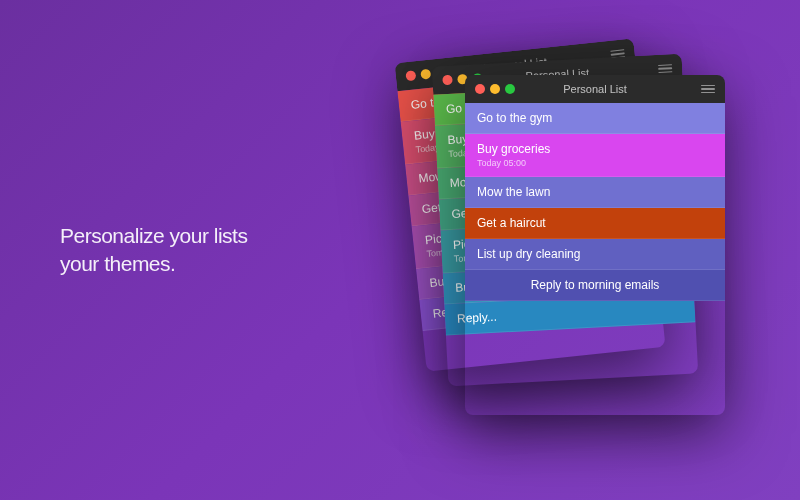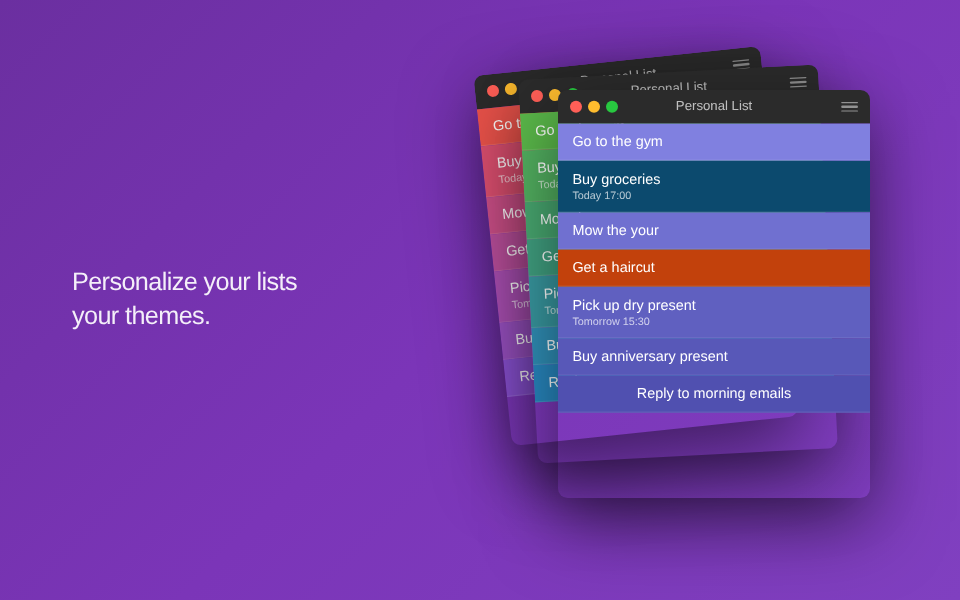--- a/index.html
+++ b/index.html
@@ -159,21 +159,21 @@
     .theme-green .item-0 { background: #5ab84a; }
     .theme-green .item-1 { background: #52b060; }
     .theme-green .item-2 { background: #48a870; }
     .theme-green .item-3 { background: #40a080; }
     .theme-green .item-4 { background: #3898a0; }
     .theme-green .item-5 { background: #3090b8; }
     .theme-green .item-6 { background: #2888c0; }
 
     
     .theme-purple .item-0 { background: #8080e0; }
-    .theme-purple .item-1 { background: #0c4a6e; }
+    .theme-purple .item-1 { background: #d946ef; }
     .theme-purple .item-2 { background: #7070d0; }
     .theme-purple .item-3 { background: #c2410c; }
     .theme-purple .item-4 { background: #6060c0; }
     .theme-purple .item-5 { background: #5858b8; }
     .theme-purple .item-6 { background: #5050b0; text-align: center; }
   </style>
 </head>
 <body>
 
 <div class="hero-text">
@@ -278,34 +278,30 @@
         <div class="menu-line"></div>
         <div class="menu-line"></div>
       </div>
     </div>
     <div class="list-items theme-purple">
       <div class="list-item item-0">
         <div class="list-item-title">Go to the gym</div>
       </div>
       <div class="list-item item-1">
         <div class="list-item-title">Buy groceries</div>
-        <div class="list-item-sub">Today 17:00</div>
+        <div class="list-item-sub">Today 05:00</div>
       </div>
       <div class="list-item item-2">
-        <div class="list-item-title">Mow the your</div>
+        <div class="list-item-title">Mow the lawn</div>
       </div>
       <div class="list-item item-3">
         <div class="list-item-title">Get a haircut</div>
       </div>
       <div class="list-item item-4">
-        <div class="list-item-title">Pick up dry present</div>
-        <div class="list-item-sub">Tomorrow 15:30</div>
-      </div>
-      <div class="list-item item-5">
-        <div class="list-item-title">Buy anniversary present</div>
+        <div class="list-item-title">List up dry cleaning</div>
       </div>
       <div class="list-item item-6">
         <div class="list-item-title">Reply to morning emails</div>
       </div>
     </div>
   </div>
 
 </div>
 
 </body></html>

